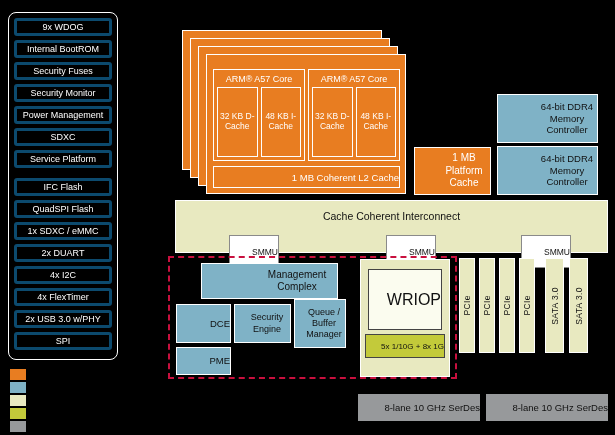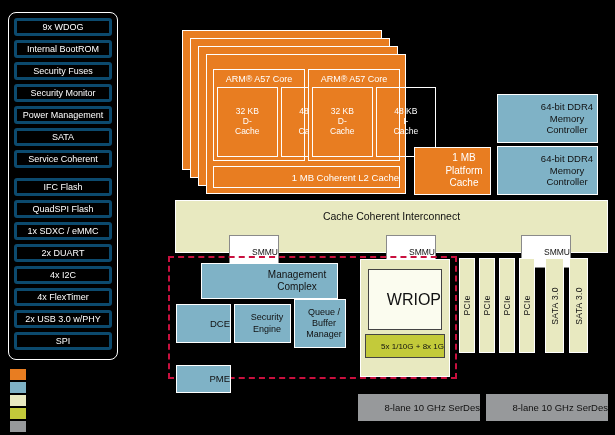--- a/index.html
+++ b/index.html
@@ -22,21 +22,21 @@
 
   
   .swatch{left:10px;width:16px;height:11px;}
 
   
   .cpu-card{width:200px;height:140px;background:var(--orange);border:1px solid #fff;}
   .core-box{border:1px solid #fff;background:var(--orange);display:flex;flex-direction:column;}
   .core-label{color:#fff;font-size:9px;text-align:center;padding:5px 2px 3px;line-height:1;}
   .cache-row{flex:1;display:flex;gap:3px;padding:0 3px 3px;}
   .cache{flex:1;border:1px solid #fff;color:#fff;font-size:8.5px;line-height:1.15;
-    display:flex;align-items:center;justify-content:center;text-align:center;padding:17px;box-sizing:border-box;}
+    display:flex;align-items:center;justify-content:center;text-align:center;padding:1px;box-sizing:border-box;}
   .l2-bar{background:var(--orange);border:1px solid #fff;color:#fff;font-size:9.5px;}
 
   .orange-box{background:var(--orange);border:1px solid #fff;color:#fff;font-size:10px;line-height:1.25;}
   .teal-box{background:var(--teal);border:1px solid #fff;color:#111;font-size:9.5px;line-height:1.25;}
 
   
   .interconnect{background:var(--khaki);border:1px solid #fff;color:#111;}
   .interconnect-label{position:absolute;left:0;right:0;top:9px;text-align:center;font-size:10.5px;}
   .smmu{width:50px;height:33px;top:34px;background:#fff;border:1px solid #8a8a8a;color:#111;font-size:8.5px;}
 
@@ -59,22 +59,22 @@
 
 <div class="canvas">
 
   <div class="abs sidebar-frame"></div>
   <div class="abs sidebar-items">
     <div class="sb-box">9x WDOG</div>
     <div class="sb-box">Internal BootROM</div>
     <div class="sb-box">Security Fuses</div>
     <div class="sb-box">Security Monitor</div>
     <div class="sb-box">Power Management</div>
-    <div class="sb-box">SATA</div>
-    <div class="sb-box">Service Coherent</div>
+    <div class="sb-box">SDXC</div>
+    <div class="sb-box">Service Platform</div>
     <div class="sb-box sb-gap">IFC Flash</div>
     <div class="sb-box">QuadSPI Flash</div>
     <div class="sb-box">1x SDXC / eMMC</div>
     <div class="sb-box">2x DUART</div>
     <div class="sb-box">4x I2C</div>
     <div class="sb-box">4x FlexTimer</div>
     <div class="sb-box">2x USB 3.0 w/PHY</div>
     <div class="sb-box">SPI</div>
   </div>
 
@@ -128,21 +128,21 @@
   <div class="abs teal-box center" style="left:201px;top:263px;width:137px;height:36px;font-size:10px;">
     <span style="display:inline-block;width:80px;">Management Complex</span>
   </div>
   <div class="abs teal-box center" style="left:176px;top:304px;width:55px;height:39px;">DCE</div>
   <div class="abs teal-box center" style="left:234px;top:304px;width:57px;height:39px;font-size:9px;">
     <span style="display:inline-block;width:46px;">Security Engine</span>
   </div>
   <div class="abs teal-box center" style="left:294px;top:299px;width:52px;height:49px;font-size:9px;">
     <span style="display:inline-block;width:42px;">Queue / Buffer Manager</span>
   </div>
-  <div class="abs teal-box center" style="left:176px;top:347px;width:55px;height:28px;margin-top:18px;">PME</div>
+  <div class="abs teal-box center" style="left:176px;top:347px;width:55px;height:28px;">PME</div>
 
   <div class="abs wriop-region" style="left:360px;top:259px;width:90px;height:118px;">
     <div class="abs wriop-box center" style="left:7px;top:9px;width:74px;height:61px;">WRIOP</div>
     <div class="abs eth-box center" style="left:4px;top:74px;width:80px;height:24px;">5x 1/10G + 8x 1G</div>
   </div>
 
   <div class="abs slat" style="left:459px;width:16px;">
       <span>PCIe</span>
     </div>
   <div class="abs slat" style="left:479px;width:16px;">

